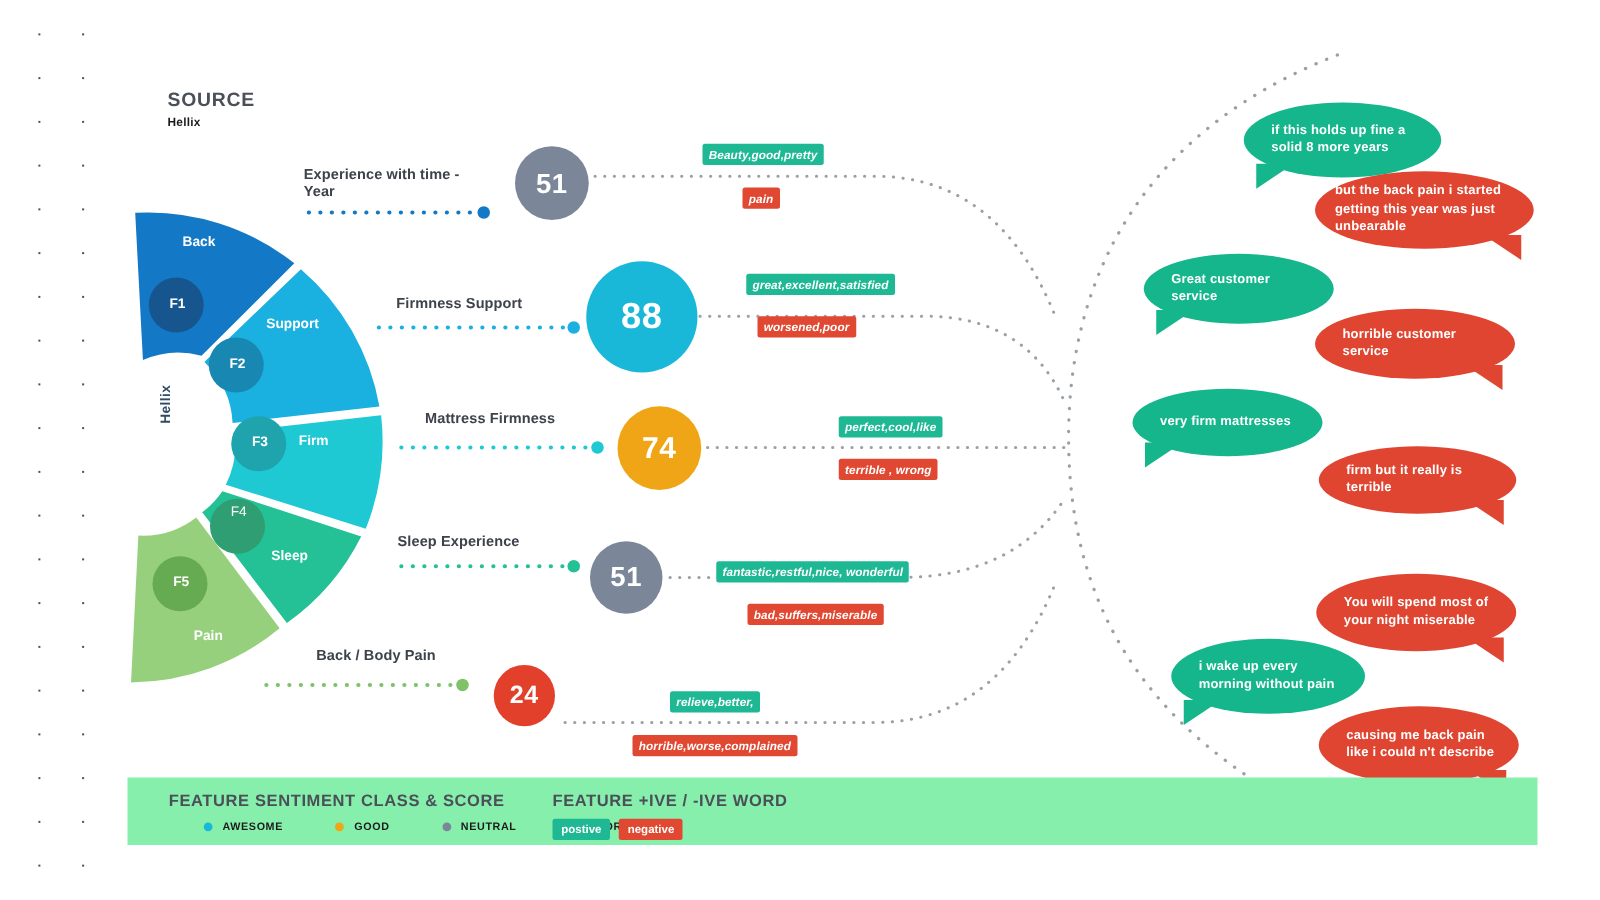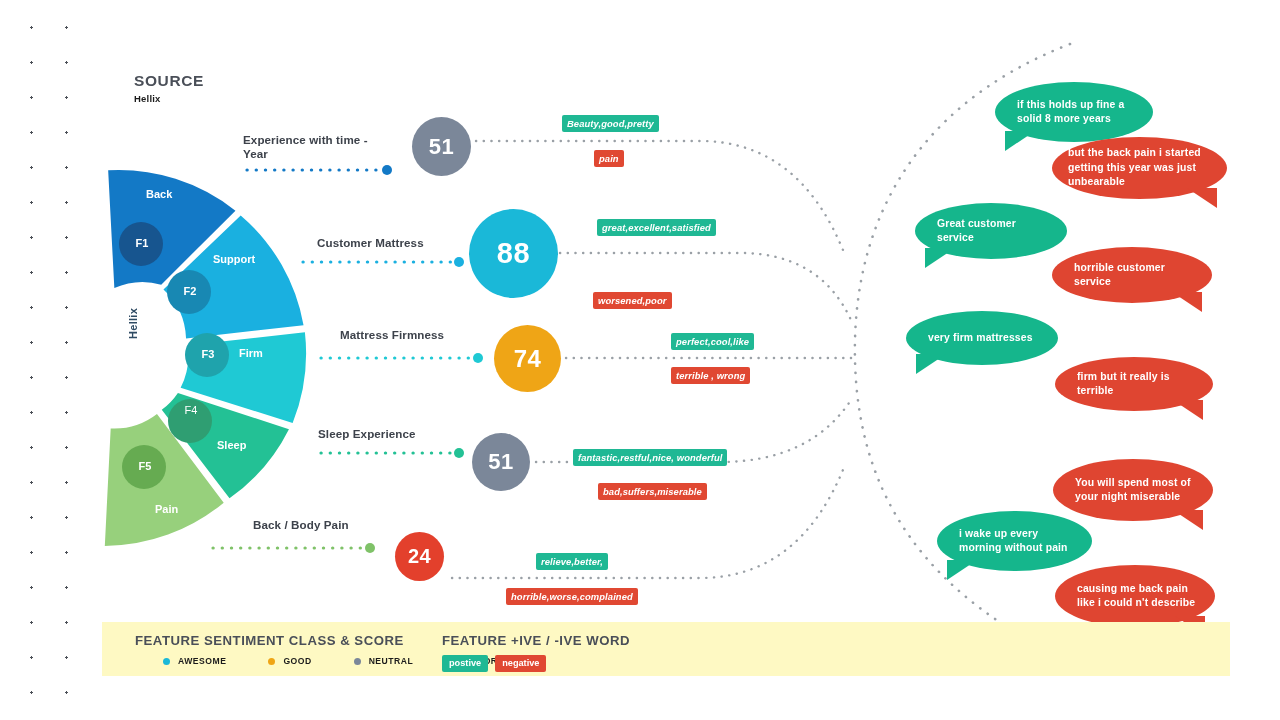--- a/index.html
+++ b/index.html
@@ -83,21 +83,21 @@
   .bubble.neg .tail{
     right:10px;
     border-left:30px solid transparent;
     border-right:0 solid transparent;
     border-top:20px solid #df4531;
   }
 
   
   .legend-bar{
     position:absolute;left:102px;top:622px;width:1128px;height:54px;
-    background:#fef9c3;
+    background:#86efac;
   }
   .legend-col{position:absolute;top:11px;}
   .legend-head{
     font-size:13.2px;font-weight:bold;color:#4a4f58;letter-spacing:.5px;
   }
   .legend-items{display:flex;align-items:center;margin-top:8px;gap:12px;margin-left:28px;}
   .legend-item{display:flex;align-items:center;margin-right:30px;}
   .legend-dot{width:7px;height:7px;border-radius:50%;margin-right:8px;}
   .legend-txt{font-size:8.6px;font-weight:bold;color:#1b1b1b;letter-spacing:.5px;}
   .legend-chips{display:flex;gap:7px;margin-top:7px;}
@@ -179,36 +179,36 @@
   <div style="position:absolute;left:134px;top:460px;width:22px;text-align:center;font-size:11px;font-weight:bold;color:#fff;">F5</div>
 
   <div class="src-title">SOURCE</div>
   <div class="src-name">Hellix</div>
   <div class="brand-vert">Hellix</div>
 
   <div class="feat-label" style="left:243px;top:133px;">
     <span>Experience with time -</span><br>
     <span>Year</span>
   </div>
-  <div class="feat-label" style="left:317px;top:236px;">Customer Mattress</div>
+  <div class="feat-label" style="left:317px;top:236px;">Firmness Support</div>
   <div class="feat-label" style="left:340px;top:328px;">Mattress Firmness</div>
   <div class="feat-label" style="left:318px;top:427px;">Sleep Experience</div>
   <div class="feat-label" style="left:253px;top:518px;">Back / Body Pain</div>
 
   <div class="score" style="left:412px;top:117px;width:59px;height:59px;background:#7b8799;font-size:22px;">51</div>
   <div class="score" style="left:469px;top:209px;width:89px;height:89px;background:#1ab8d8;font-size:29px;">88</div>
   <div class="score" style="left:494px;top:325px;width:67px;height:67px;background:#efa516;font-size:24px;">74</div>
   <div class="score" style="left:472px;top:433px;width:58px;height:58px;background:#7b8799;font-size:22px;">51</div>
   <div class="score" style="left:395px;top:532px;width:49px;height:49px;background:#e3402c;font-size:20px;">24</div>
 
   <div class="chip pos" style="left:562px;top:115px;">Beauty,good,pretty</div>
   <div class="chip neg" style="left:594px;top:150px;">pain</div>
 
   <div class="chip pos" style="left:597px;top:219px;">great,excellent,satisfied</div>
-  <div class="chip neg" style="left:593px;top:253px;margin-top:39px;">worsened,poor</div>
+  <div class="chip neg" style="left:606px;top:253px;">worsened,poor</div>
 
   <div class="chip pos" style="left:671px;top:333px;">perfect,cool,like</div>
   <div class="chip neg" style="left:671px;top:367px;">terrible , wrong</div>
 
   <div class="chip pos" style="left:573px;top:449px;">fantastic,restful,nice, wonderful</div>
   <div class="chip neg" style="left:598px;top:483px;">bad,suffers,miserable</div>
 
   <div class="chip pos" style="left:536px;top:553px;">relieve,better,</div>
   <div class="chip neg" style="left:506px;top:588px;">horrible,worse,complained</div>
 

